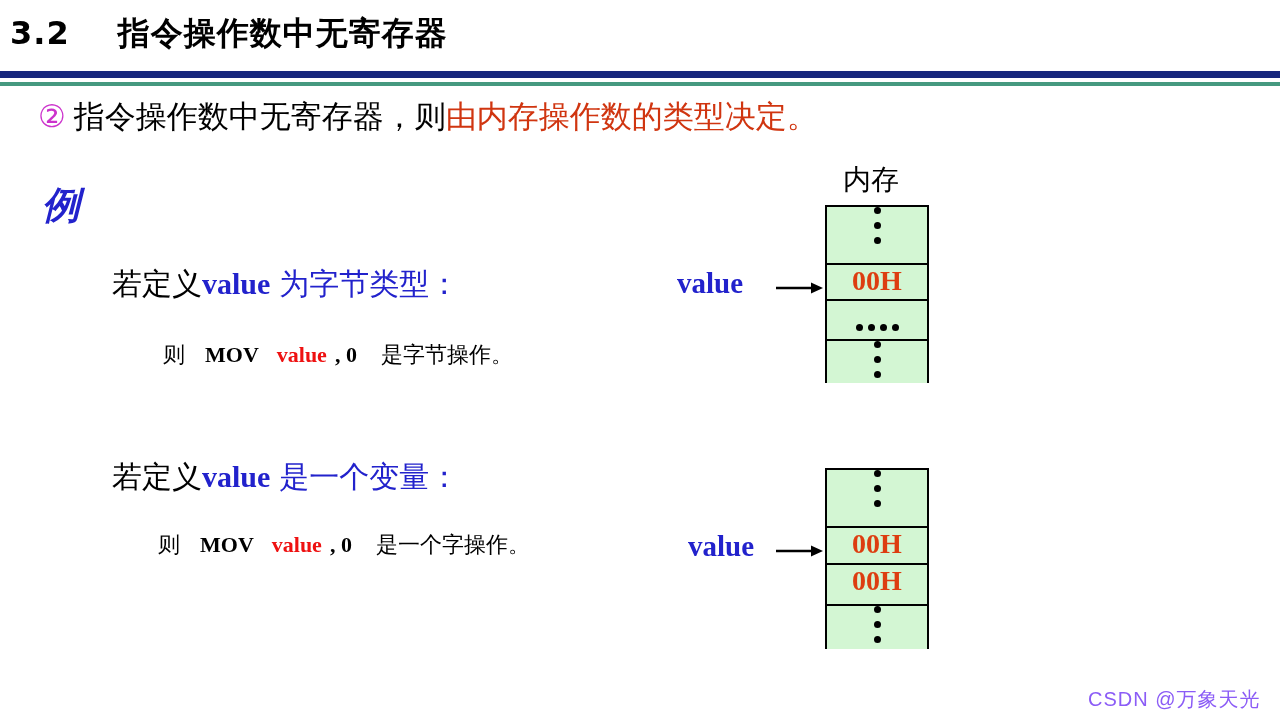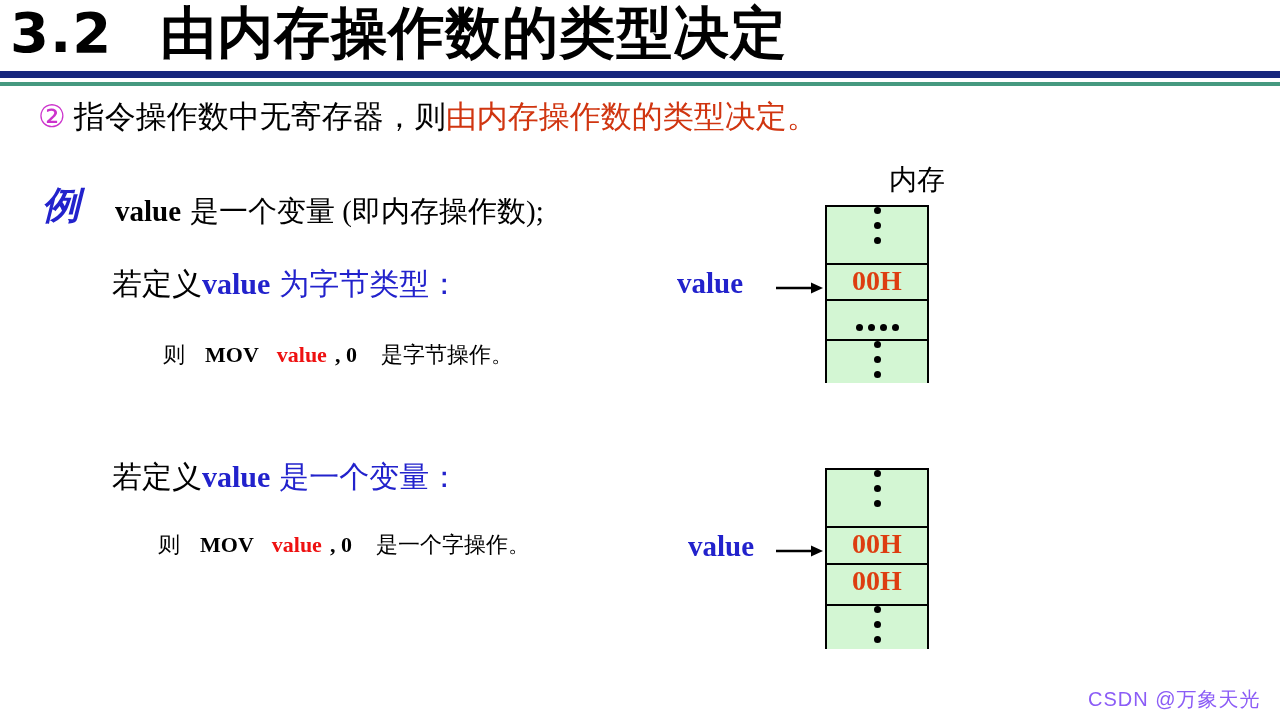--- a/index.html
+++ b/index.html
@@ -6,21 +6,21 @@
   body { background:#888; }
   .slide {
     position:relative; width:1280px; height:720px; background:#ffffff;
     overflow:hidden; font-family:"Liberation Serif","DejaVu Serif",serif;
     color:#000;
   }
   
   .title {
     position:absolute; left:10px; top:4px; display:flex; gap:48px;
     font-family:"DejaVu Sans","Liberation Sans",sans-serif;
-    font-weight:bold; font-size:56px; line-height:58px; color:#000;
+    font-weight:bold; font-size:32px; line-height:58px; color:#000;
     letter-spacing:1px;
   }
   .rule-navy { position:absolute; left:0; top:71px; width:1280px; height:7px; background:#17277d; }
   .rule-teal { position:absolute; left:0; top:82px; width:1280px; height:4px; background:#45997f; }
 
   
   .point-line { position:absolute; left:38px; top:97px; font-size:31px; line-height:40px; white-space:nowrap; }
   .bullet { color:#cc33cc; margin-right:8px; }
   .red-text { color:#d03510;text-align:right; }
 
@@ -40,21 +40,21 @@
 
   .op-line { position:absolute; font-size:22px; white-space:nowrap; }
   .op-line.byte { left:163px; top:340px; }
   .op-line.word { left:158px; top:530px; }
   .op-then { margin-right:20px; }
   .op-mov { font-weight:bold; margin-right:18px; }
   .op-var { font-weight:bold; color:#ee1111; }
   .op-operand { font-weight:bold; margin-left:8px; margin-right:24px; }
 
   
-  .mem-label { position:absolute; left:889px; top:161px; font-size:28px; }
+  .mem-label { position:absolute; left:843px; top:161px; font-size:28px; }
   .pointer-label {
     position:absolute; font-size:29px; font-weight:bold; color:#2222cc; white-space:nowrap;
   }
   .pointer-label.p1 { left:677px; top:267px; }
   .pointer-label.p2 { left:688px; top:530px; }
   .arrow { position:absolute; }
   .arrow.a1 { left:776px; top:281px; }
   .arrow.a2 { left:776px; top:544px; }
 
   .mem-table {
@@ -87,34 +87,31 @@
     letter-spacing:1px; white-space:nowrap;
   }
 </style>
 </head>
 <body>
 
 <div class="slide">
 
   <div class="title">
     <span>3.2</span>
-    <span>由内存操作数的类型决定</span>
+    <span>指令操作数中无寄存器</span>
   </div>
   <div class="rule-navy"></div>
   <div class="rule-teal"></div>
 
   <div class="point-line">
     <span class="bullet">②</span><span>指令操作数中无寄存器，则</span><span class="red-text">由内存操作数的类型决定。</span>
   </div>
 
   <div class="example-marker">例</div>
 
-  <div class="intro-line">
-    <span class="var-black">value</span><span>是一个变量 (即内存操作数);</span>
-  </div>
 
   <div class="def-line byte">
     <span class="def-prefix">若定义</span><span class="def-var">value</span><span class="def-suffix">为字节类型：</span>
   </div>
 
   <div class="op-line byte">
     <span class="op-then">则</span><span class="op-mov">MOV</span><span class="op-var">value</span><span class="op-operand">, 0</span><span>是字节操作。</span>
   </div>
 
   <div class="def-line word">

